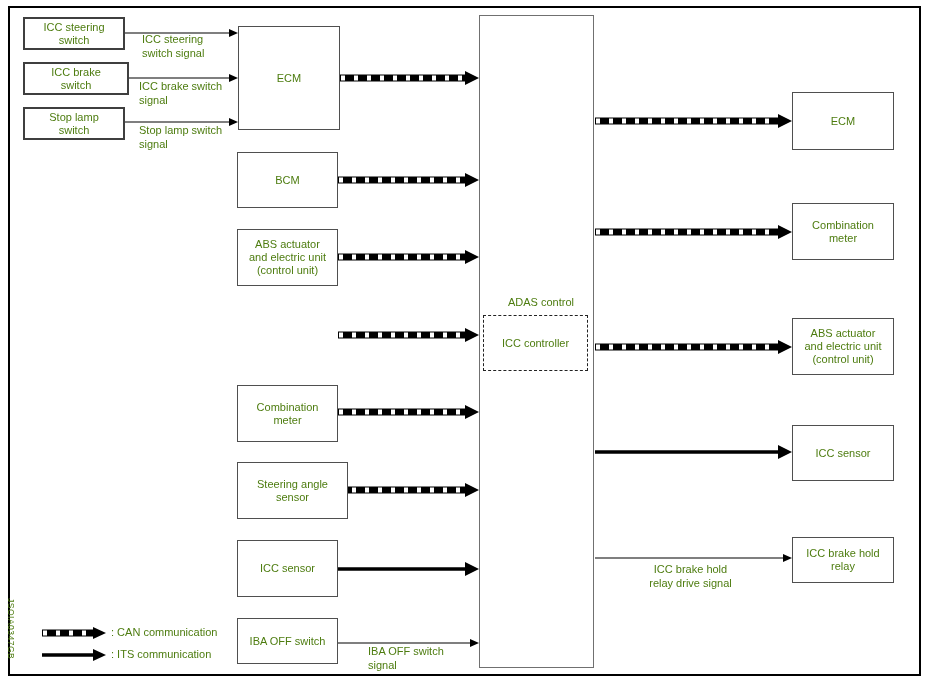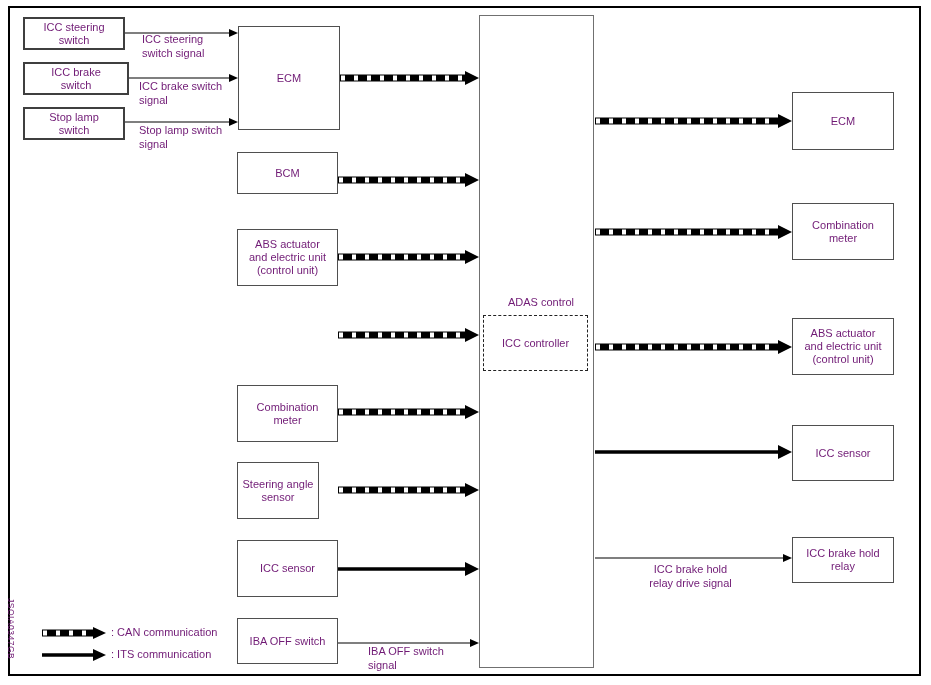--- a/index.html
+++ b/index.html
@@ -1,17 +1,17 @@
 <!DOCTYPE html>
 <html><head>
 <meta charset="utf-8">
 <style>
   html,body{margin:0;padding:0;background:#fff;}
   #stage{position:relative;width:931px;height:685px;background:#fff;
-         font-family:"Liberation Sans",sans-serif;color:#701a75;overflow:hidden;}
+         font-family:"Liberation Sans",sans-serif;color:#4d7c0f;overflow:hidden;}
   #frame{position:absolute;left:8px;top:6px;width:913px;height:670px;
          border:2px solid #000;box-sizing:border-box;}
   .box{position:absolute;display:flex;align-items:center;justify-content:center;
        text-align:center;font-size:11px;line-height:13px;background:#fff;
        border:1px solid #4f4f4f;box-sizing:border-box;white-space:pre-line;z-index:3;}
   .switchbox{border-width:2px;border-color:#3f3f3f;}
   .bigbox{border:1px solid #707070;background:#fff;z-index:1;}
   .dashedbox{border:1px dashed #222;background:transparent;z-index:2;}
   .sig{position:absolute;font-size:11px;line-height:13.5px;white-space:pre-line;z-index:4;}
   .center{ text-align:center;}
@@ -134,27 +134,27 @@
 switch</div>
 
   <div class="sig" style="left:142px;top:33px;">ICC steering
 switch signal</div>
   <div class="sig" style="left:139px;top:80px;">ICC brake switch
 signal</div>
   <div class="sig" style="left:139px;top:124px;">Stop lamp switch
 signal</div>
 
   <div class="box" style="left:238px;top:26px;width:102px;height:104px;">ECM</div>
-  <div class="box" style="left:237px;top:152px;width:101px;height:42px;">BCM</div>
+  <div class="box" style="left:237px;top:152px;width:101px;height:56px;">BCM</div>
   <div class="box" style="left:237px;top:229px;width:101px;height:57px;">ABS actuator
 and electric unit
 (control unit)</div>
   <div class="box" style="left:237px;top:385px;width:101px;height:57px;">Combination
 meter</div>
-  <div class="box" style="left:237px;top:462px;width:82px;height:57px;">Steering angle
+  <div class="box" style="left:237px;top:462px;width:111px;height:57px;">Steering angle
 sensor</div>
   <div class="box" style="left:237px;top:540px;width:101px;height:57px;">ICC sensor</div>
   <div class="box" style="left:237px;top:618px;width:101px;height:46px;">IBA OFF switch</div>
 
   <div class="sig" style="left:368px;top:645px;">IBA OFF switch
 signal</div>
 
   <div class="box bigbox" style="left:479px;top:15px;width:115px;height:653px;"></div>
   <div id="adas-title">ADAS control</div>
   <div class="box dashedbox" style="left:483px;top:315px;width:105px;height:56px;">ICC controller</div>

